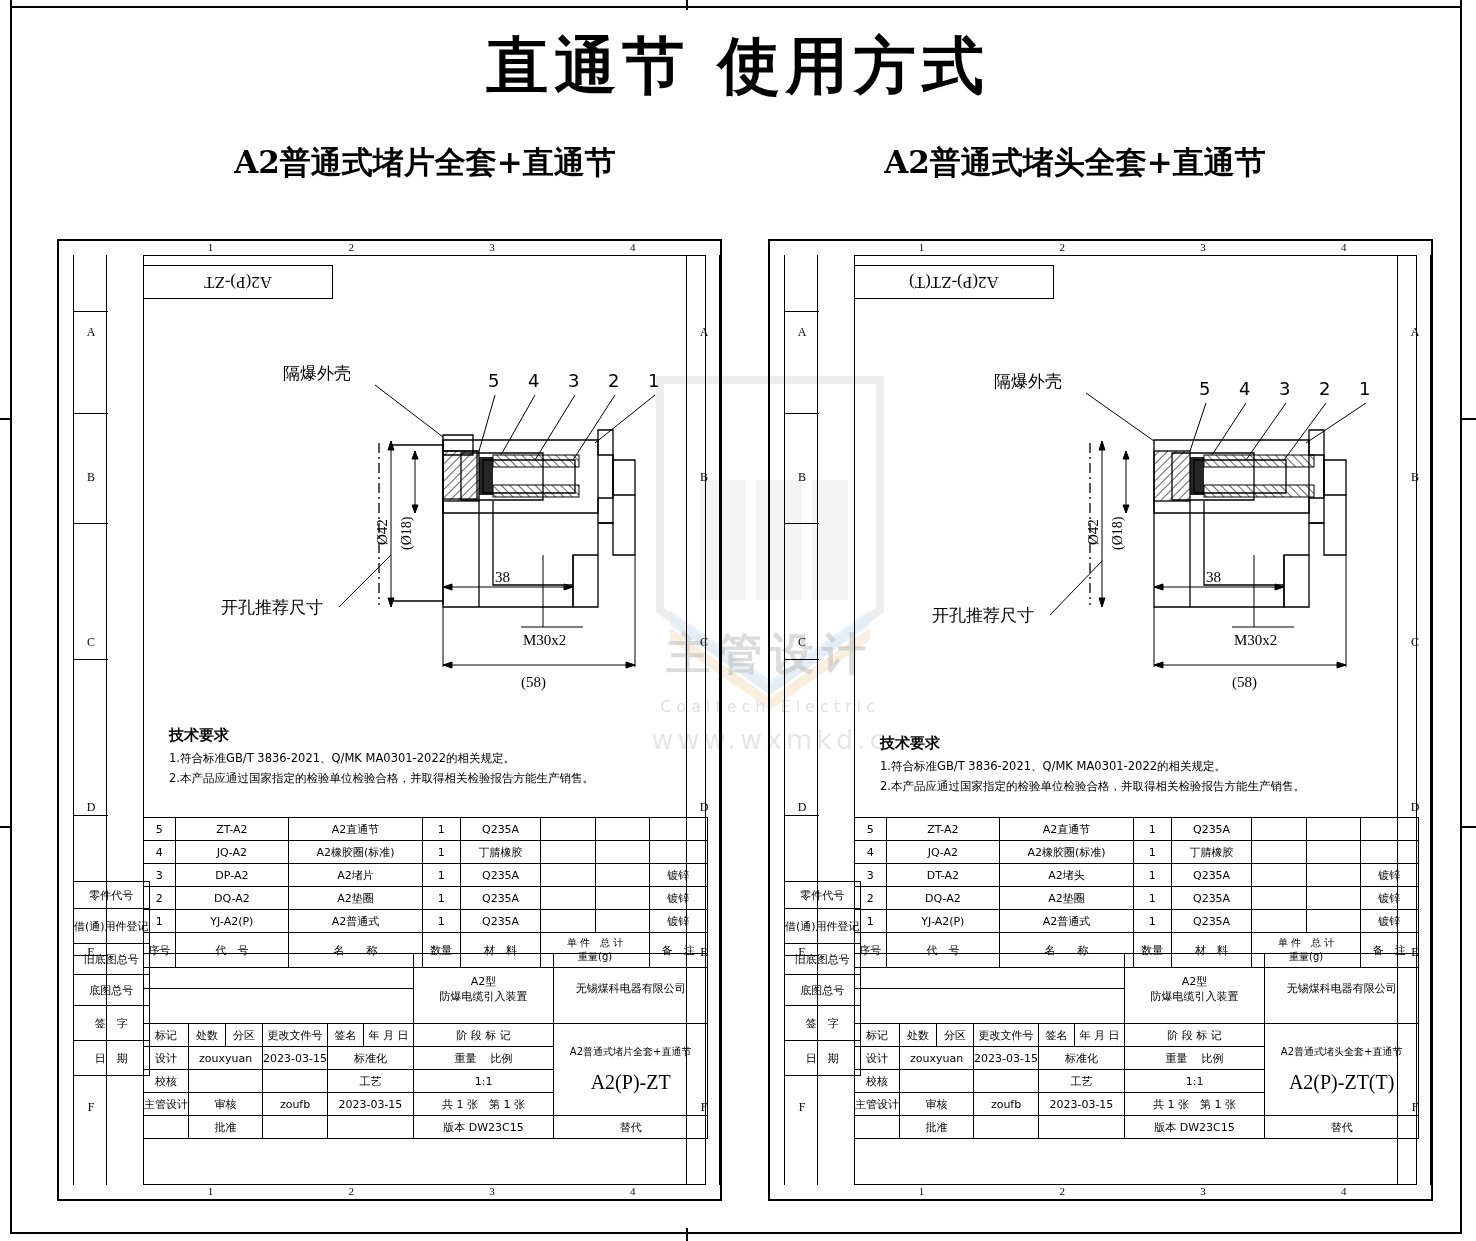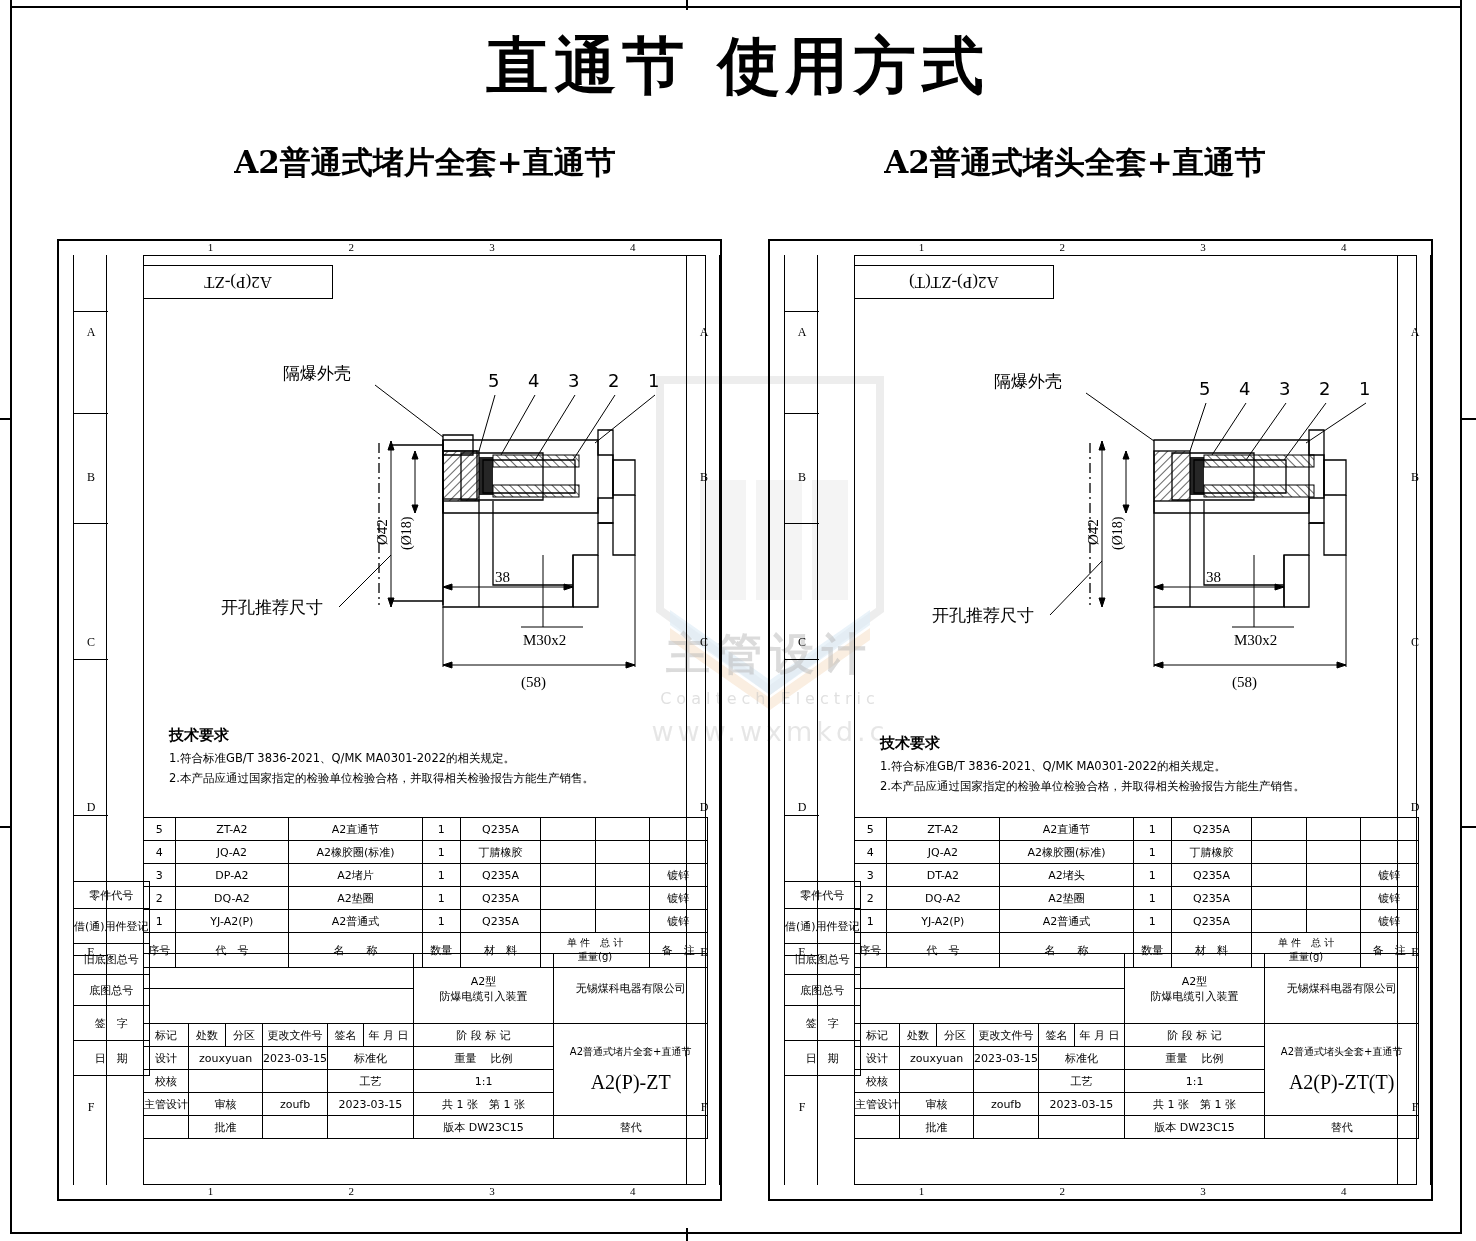--- a/index.html
+++ b/index.html
@@ -53,21 +53,21 @@
   .md{font-size:13px;}
   .xl{font-size:20px;font-family:"Liberation Serif",serif;}
 
   
   .draw{position:absolute;left:84px;top:14px;}
 
   
   .wm{position:absolute;left:560px;top:360px;width:420px;height:380px;opacity:.45;pointer-events:none;}
   .wm-text{position:absolute;left:555px;top:625px;width:430px;text-align:center;opacity:.5;pointer-events:none;}
   .wm-text .t1{font-size:44px;color:#b9b9b9;font-family:"DejaVu Sans",sans-serif;letter-spacing:8px;font-weight:bold;}
-  .wm-text .t2{font-size:16px;color:#c3c3c3;font-family:"DejaVu Sans",sans-serif;letter-spacing:5px;margin-top:5px;}
+  .wm-text .t2{font-size:16px;color:#c3c3c3;font-family:"DejaVu Sans",sans-serif;letter-spacing:5px;margin-top:13px;}
   .wm-text .t3{font-size:27px;color:#cfcfcf;font-family:"DejaVu Sans",sans-serif;letter-spacing:4px;margin-top:8px;}
 </style>
 </head>
 <body>
 
 <div class="page">
 
   <div class="outer-frame"></div>
   <div class="frame-tick" style="left:10px;top:0px;width:2px;height:10px;"></div>
   <div class="frame-tick" style="left:1460px;top:0px;width:2px;height:10px;"></div>

